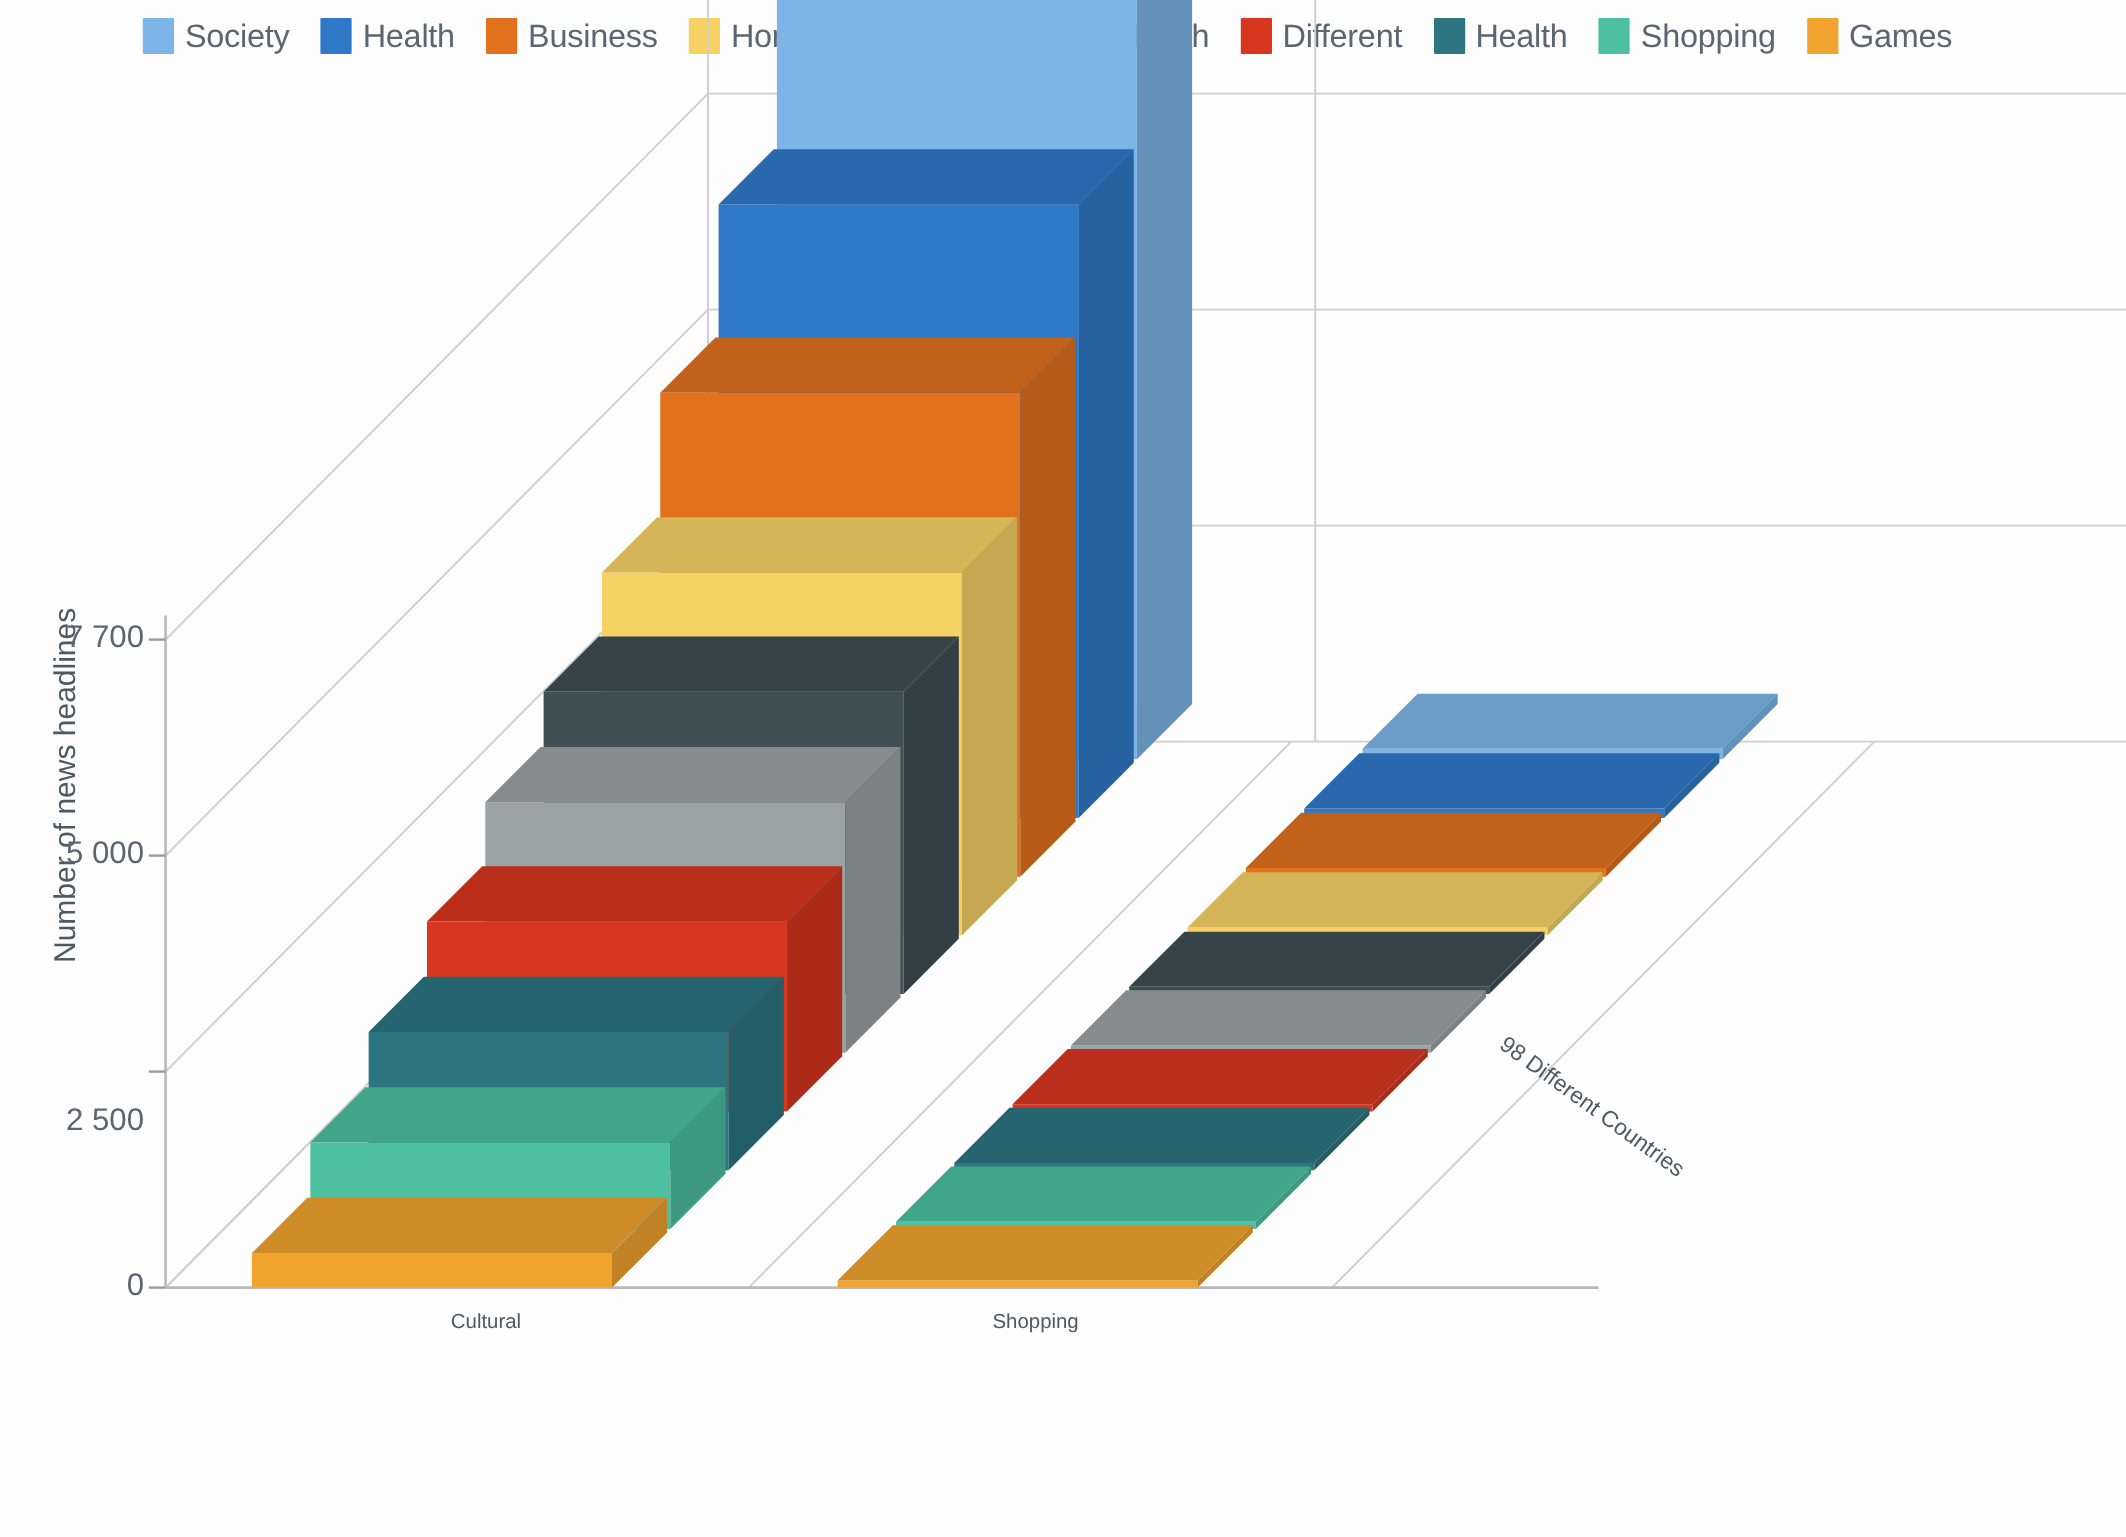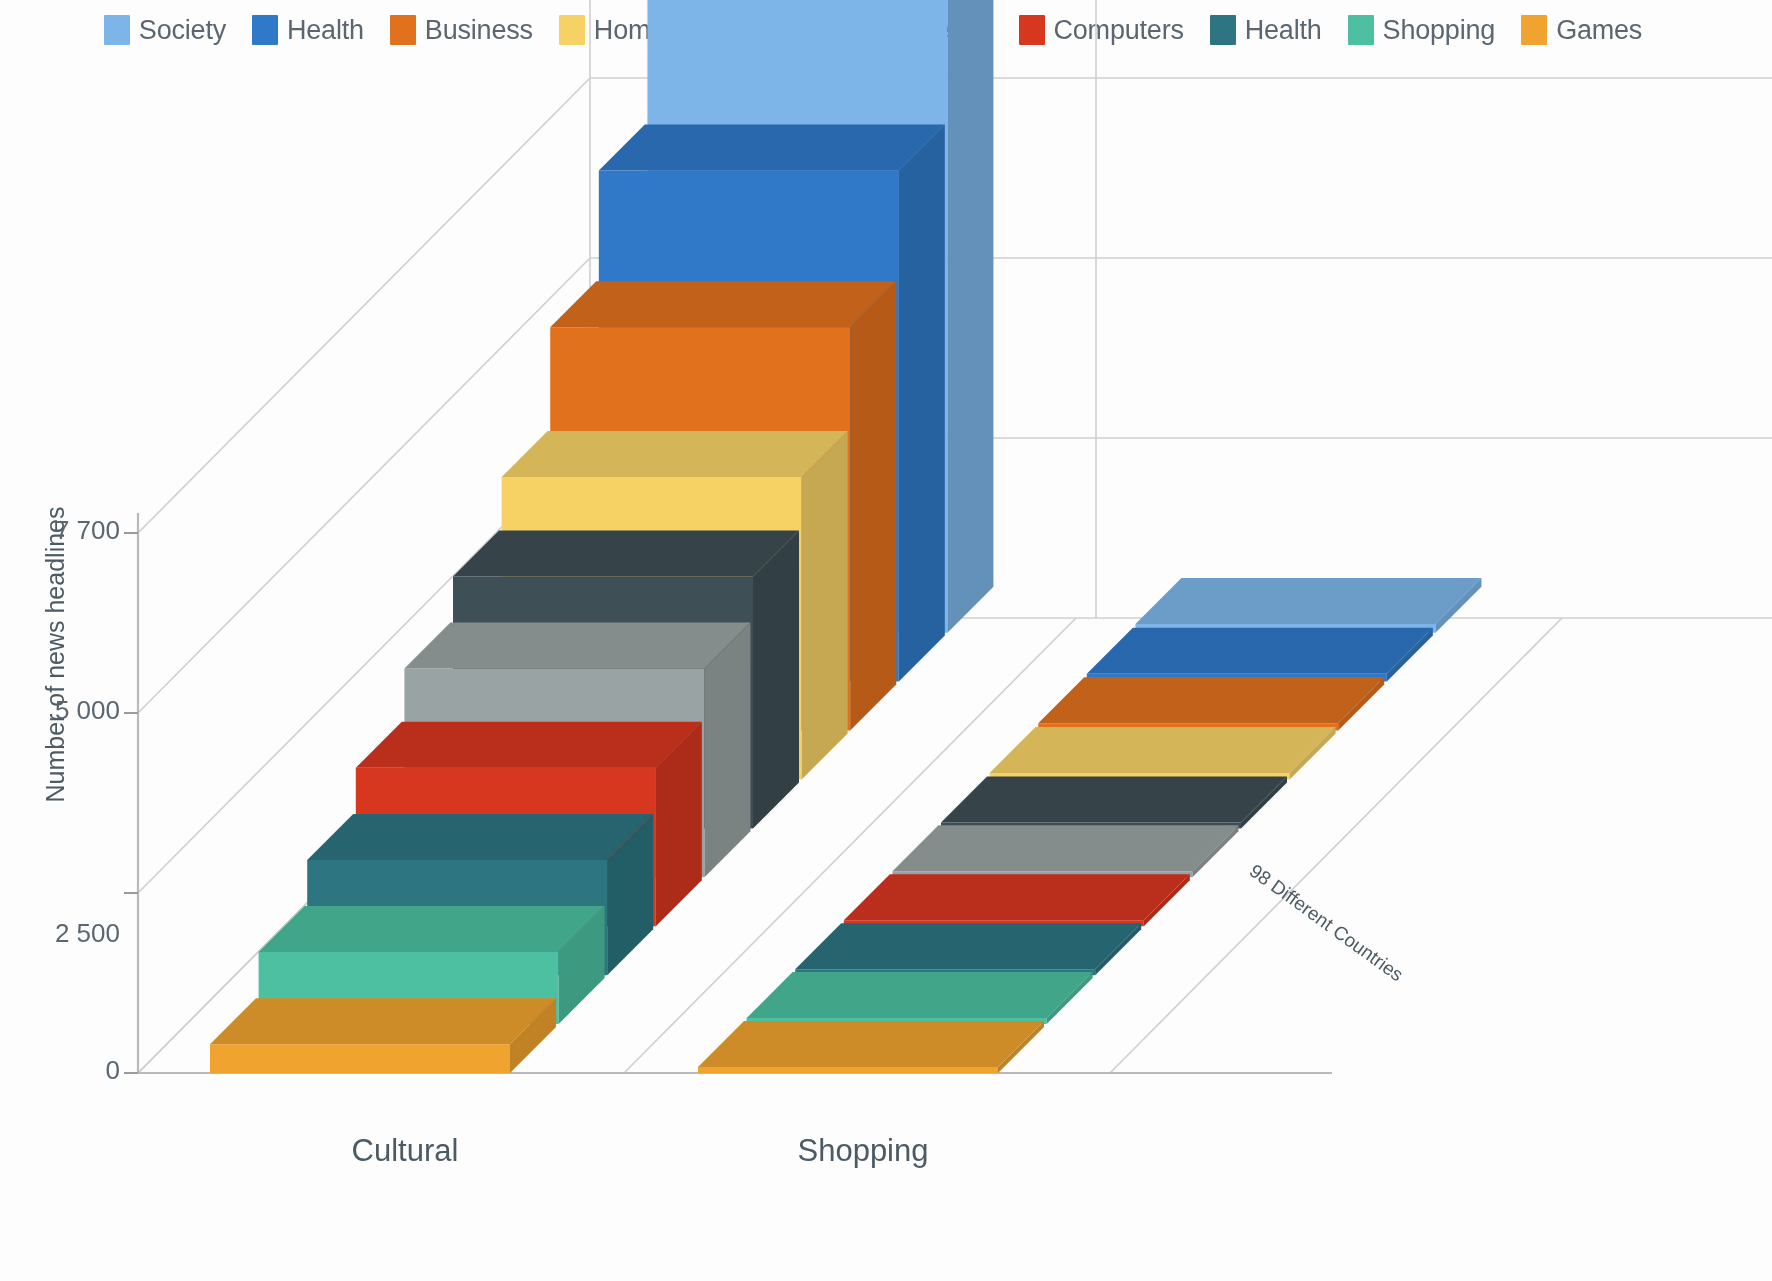--- a/index.html
+++ b/index.html
@@ -40,22 +40,22 @@
   }
   .z-axis-title{
     position:absolute;
     left:1258px;top:860px;
     font-size:19px;color:#4c5a63;
     transform:rotate(36deg);
     transform-origin:left top;
     white-space:nowrap;
   }
   .x-tick{
-    position:absolute;top:1133px;
-    font-size:31px;color:#4c5a63;text-align:center;width:260px;
+    position:absolute;top:1092px;
+    font-size:17px;color:#4c5a63;text-align:center;width:260px;
   }
   .y-tick{
     position:absolute;
     font-size:26px;color:#5b6670;
     text-align:right;width:120px;
   }
 
   
   #plot{position:absolute;left:0;top:0;}
 
@@ -94,21 +94,21 @@
       <div class="legend-item">
         <div class="legend-swatch" style="background: rgb(63, 79, 86);"></div>
         <span class="legend-label">Recreation</span>
       </div>
       <div class="legend-item">
         <div class="legend-swatch" style="background: rgb(154, 163, 163);"></div>
         <span class="legend-label">Health</span>
       </div>
       <div class="legend-item">
         <div class="legend-swatch" style="background: rgb(215, 55, 31);"></div>
-        <span class="legend-label">Computers</span>
+        <span class="legend-label">Different</span>
       </div>
       <div class="legend-item">
         <div class="legend-swatch" style="background: rgb(44, 117, 129);"></div>
         <span class="legend-label">Health</span>
       </div>
       <div class="legend-item">
         <div class="legend-swatch" style="background: rgb(76, 192, 160);"></div>
         <span class="legend-label">Shopping</span>
       </div>
       <div class="legend-item">

